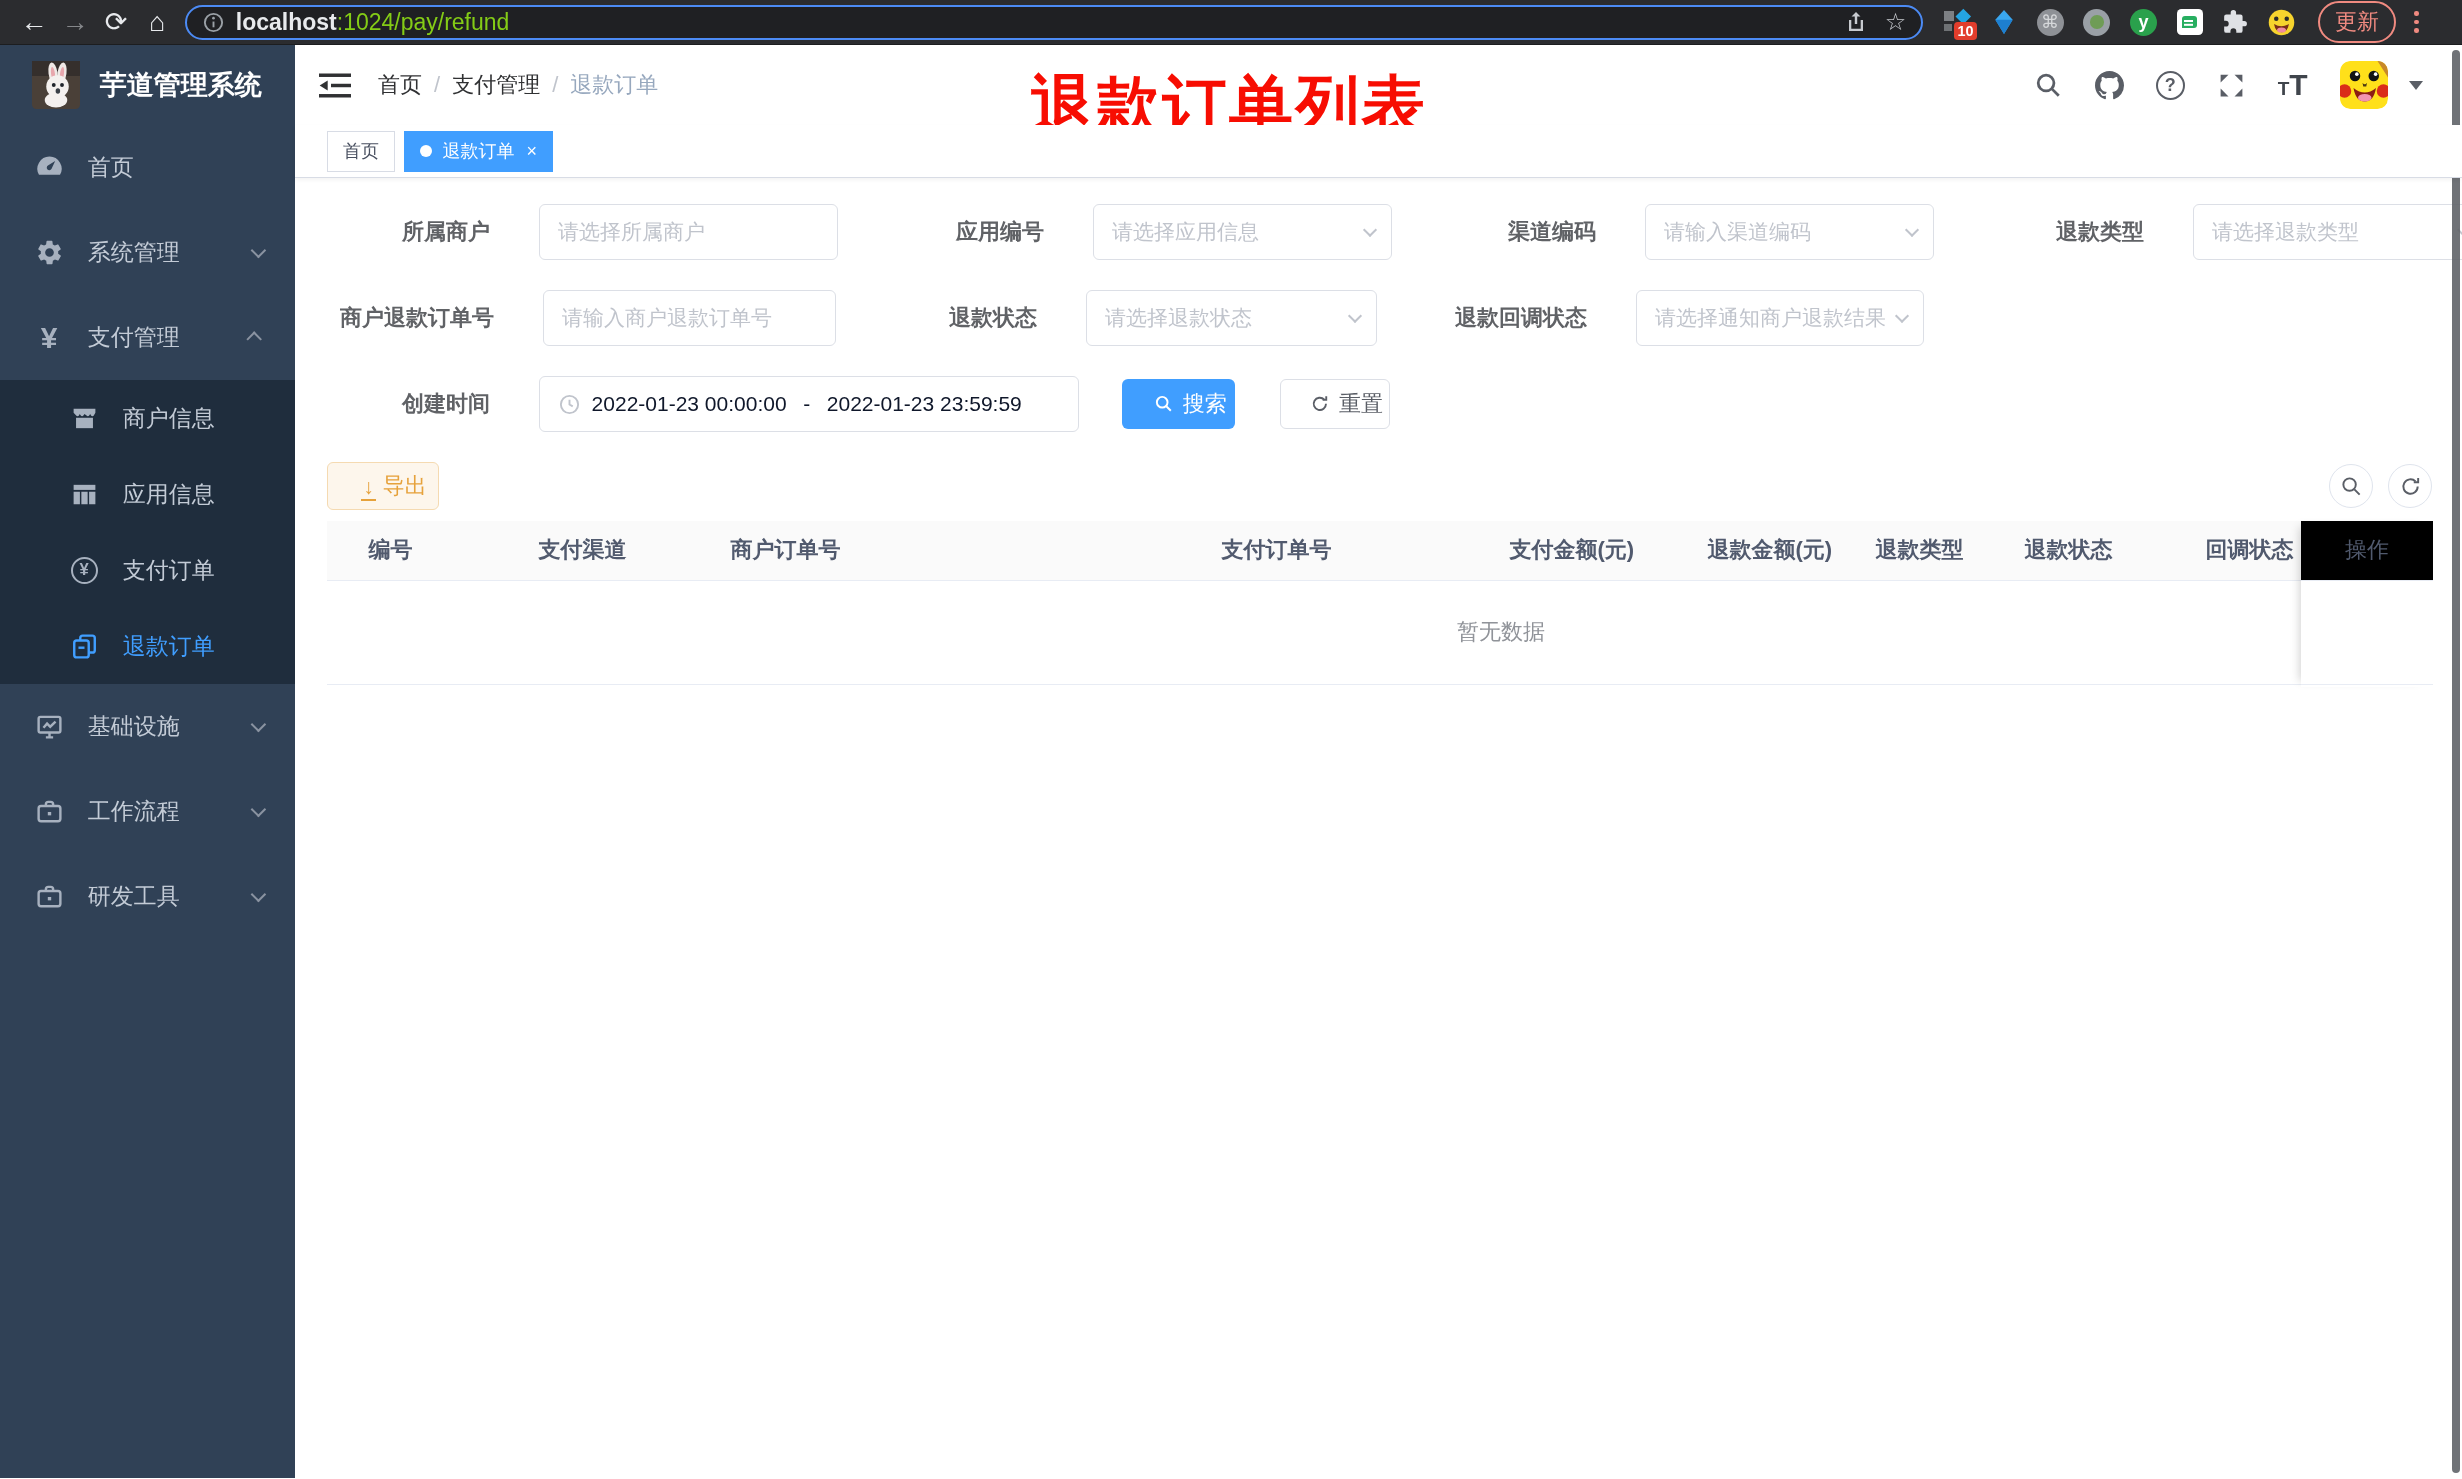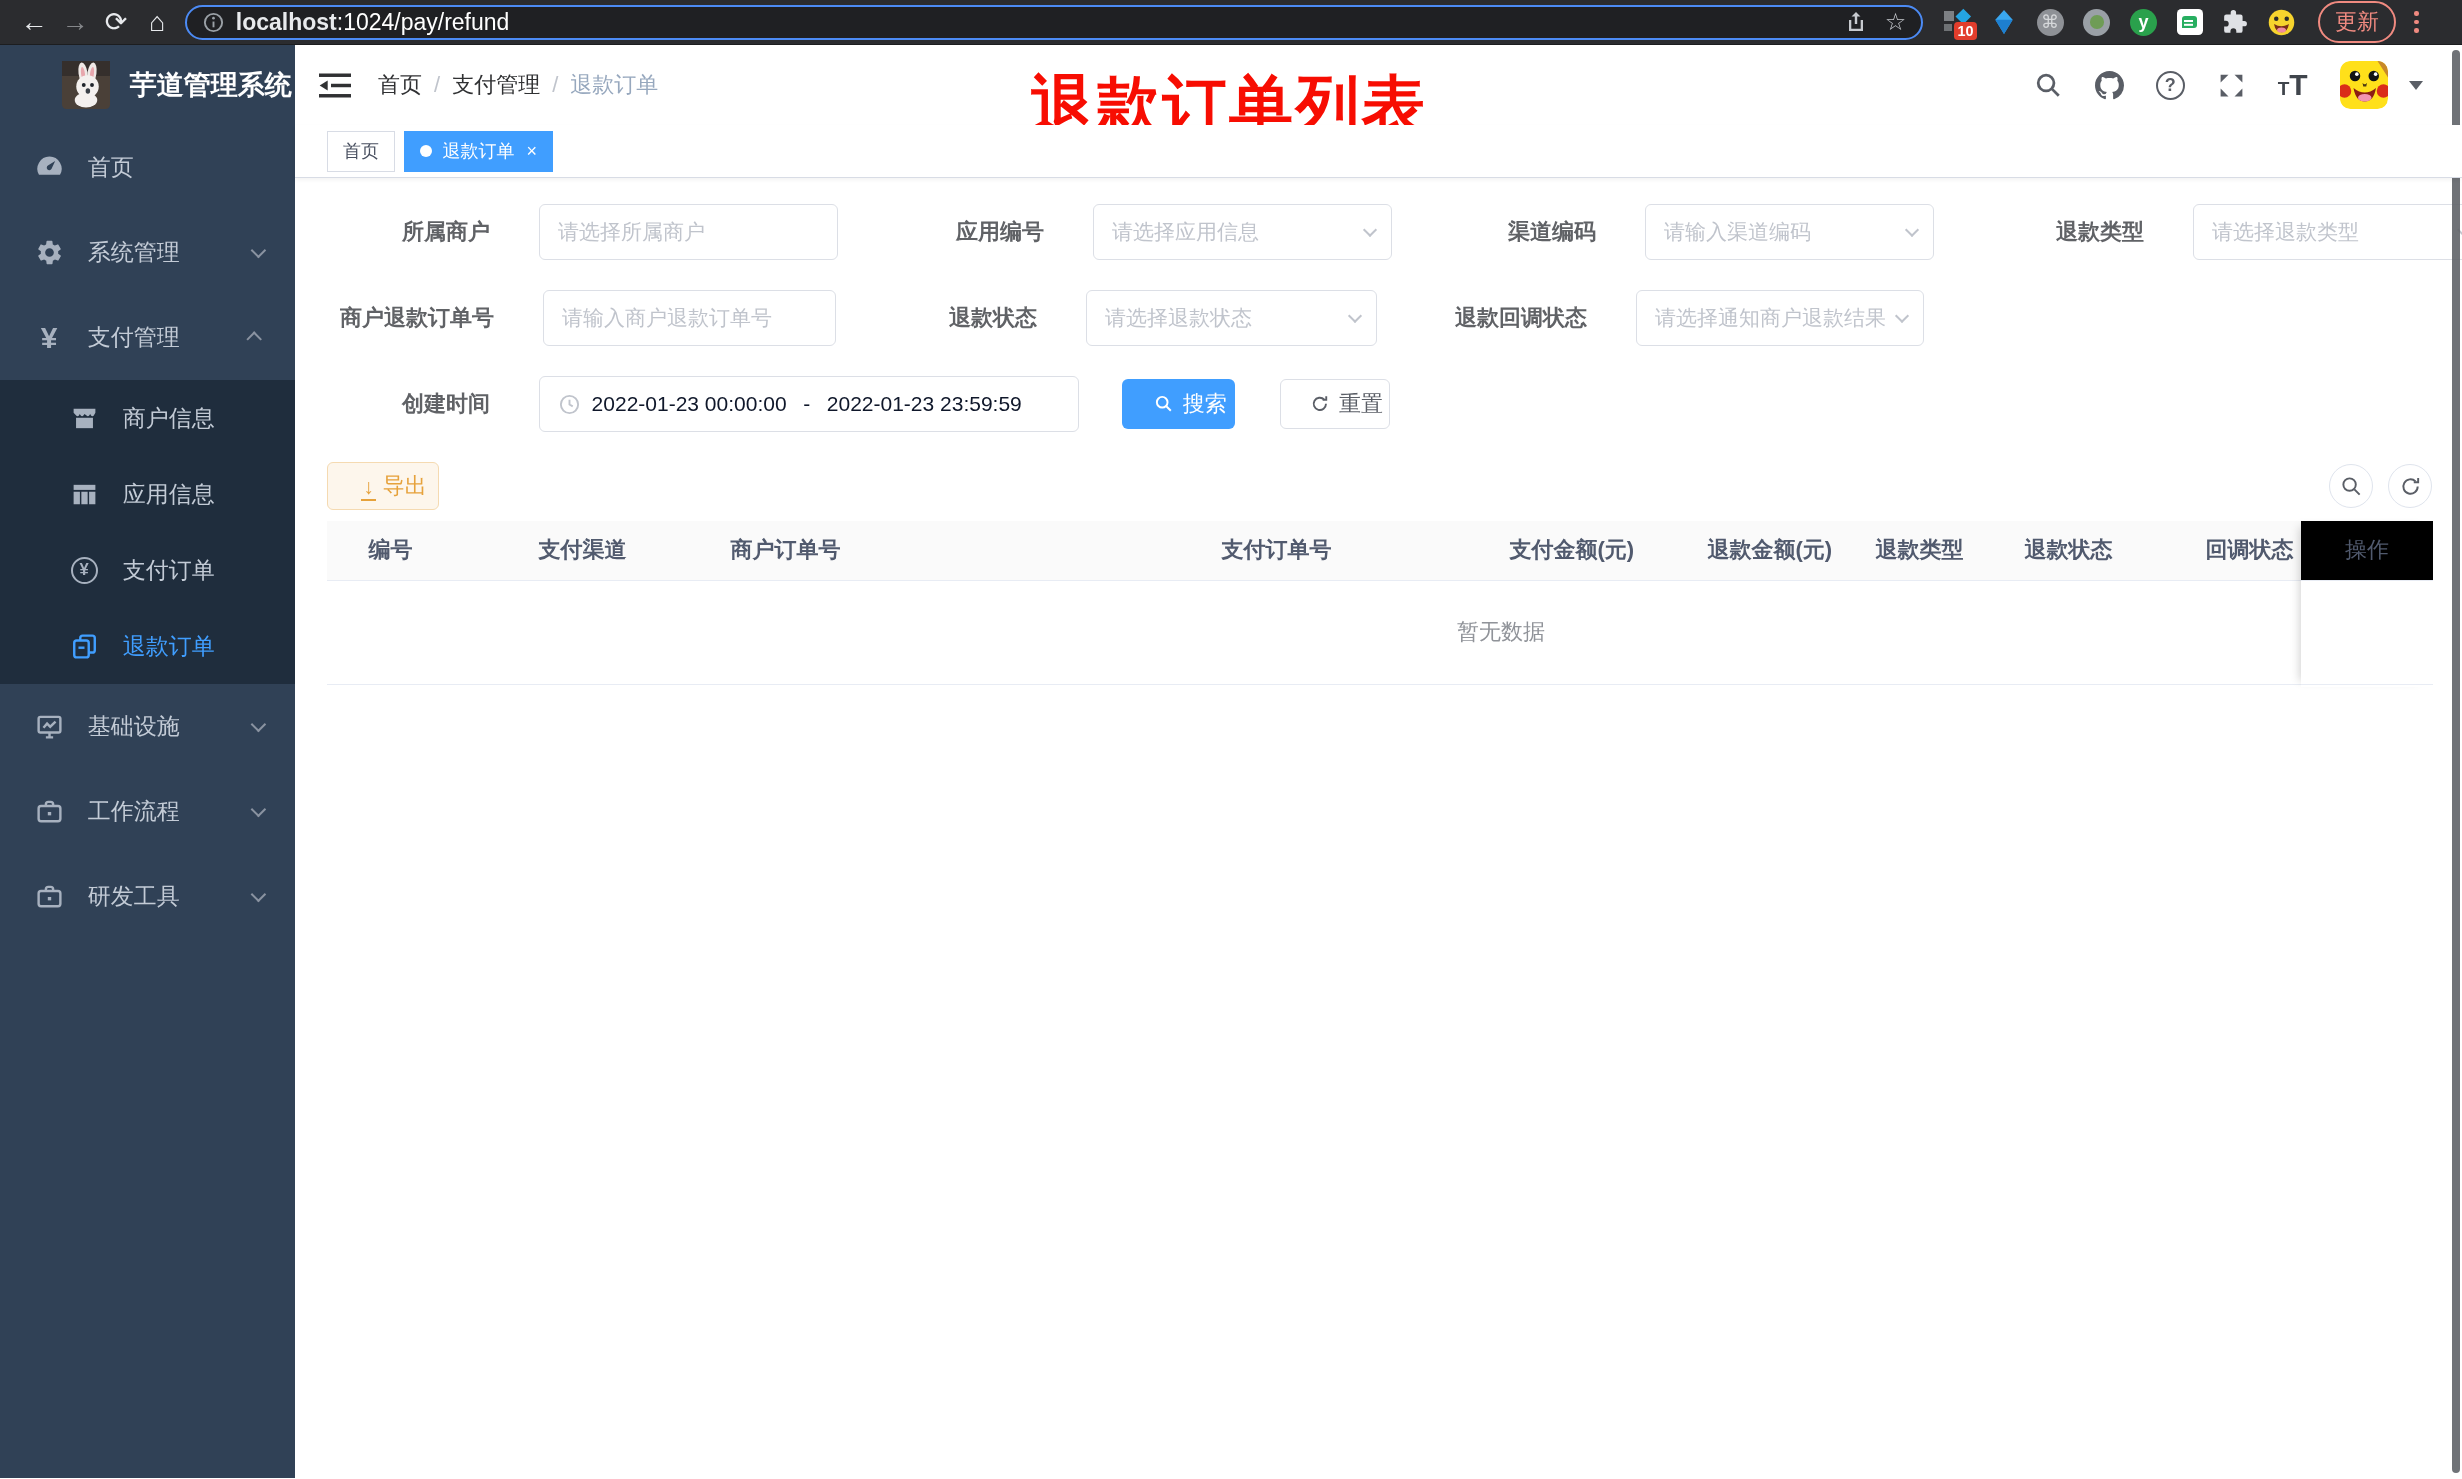--- a/index.html
+++ b/index.html
@@ -6,21 +6,21 @@
   html,body { width:2462px; height:1480px; overflow:hidden; }
   body { font-family:"Liberation Sans","DejaVu Sans",sans-serif; background:#fff; }
 
   
   .chrome { height:45px; background:#2b2c2f; border-bottom:1.5px solid #1c1d1f; display:flex; align-items:center; padding:0 13.6px; }
   .nav-ic { font-size:27px; color:#e8eaed; width:41px; text-align:center; flex-shrink:0; }
   .nav-ic.dim { color:#85878a; }
   .urlbar { width:1738px; height:35px; margin-left:7.6px; background:#1f2023; border:2.3px solid #4c8bf5; border-radius:19.7px; display:flex; align-items:center; padding:0 15px; flex-shrink:0; }
   .url-text { font-size:23px; margin-left:10.6px; white-space:nowrap; overflow:hidden; flex:1; }
   .url-host { color:#e8eaed; font-weight:bold; }
-  .url-rest { color:#ffffff; }
+  .url-rest { color:#84cc16; }
   .pill-ic { color:#c7cacf; font-size:24px; margin-left:16.6px; flex-shrink:0; }
   .exts { display:flex; align-items:center; gap:19.7px; margin-left:21px; }
   .ext1 { position:relative; width:27px; height:27px; }
   .ext1 .sq1 { position:absolute; left:0; top:2.3px; width:9.8px; height:9.8px; background:#7d8084; }
   .ext1 .sq2 { position:absolute; left:0; top:15px; width:7.6px; height:7.6px; background:#6f7275; }
   .ext1 .dia { position:absolute; right:3px; top:2.3px; width:10.6px; height:10.6px; background:#24a5e3; transform:rotate(45deg); }
   .ext-badge { position:absolute; right:-6px; bottom:-4.5px; background:#e23d2c; color:#fff; font-size:14.4px; font-weight:bold; border-radius:3.8px; padding:0.8px 3.8px; line-height:1.15; }
   .ext-circle { width:27px; height:27px; border-radius:50%; display:flex; align-items:center; justify-content:center; }
   .c-gray { background:#8e9196; color:#d6d8da; font-size:18px; }
   .c-ring { background:#9aa0a6; }
@@ -31,21 +31,21 @@
   .ext-chat .bub:after { content:""; position:absolute; left:2.3px; top:3.8px; width:9px; height:2.3px; background:#fff; box-shadow:0 3.8px 0 #fff; }
   .update-pill { margin-left:23px; border:2.3px solid #f08a80; color:#f08a80; border-radius:21px; padding:3.8px 15px; font-size:22px; white-space:nowrap; }
   .kebab { display:flex; flex-direction:column; gap:3.8px; margin:0 7.6px 0 18px; }
   .kebab i { width:4.5px; height:4.5px; border-radius:50%; background:#f08a80; }
 
   
   .app { display:flex; height:1433px; }
 
   
   .sidebar { width:295px; background:#304156; flex-shrink:0; }
-  .logo-row { height:80px; display:flex; align-items:center; padding-left:62px; }
+  .logo-row { height:80px; display:flex; align-items:center; padding-left:32px; }
   .logo-title { color:#fff; font-weight:bold; font-size:27px; margin-left:19.7px; white-space:nowrap; }
   .menu-item { height:85px; display:flex; align-items:center; padding:0 30px; font-size:23px; color:#c3cbd6; position:relative; cursor:pointer; }
   .mi-icon { width:38px; margin-right:19.7px; display:flex; justify-content:center; align-items:center; color:#a7b1bf; font-size:27px; }
   .mi-icon svg { width:29px; height:29px; }
   .chev { position:absolute; right:33px; width:10.6px; height:10.6px; border-right:2.3px solid #8a93a1; border-bottom:2.3px solid #8a93a1; }
   .chev.down { transform:rotate(45deg) translateY(-3px); }
   .chev.up { transform:rotate(-135deg) translateY(-3px); }
   .submenu { background:#1f2d3d; }
   .submenu .menu-item { height:76px; padding-left:65px; }
   .menu-item.active, .menu-item.active .mi-icon { color:#409eff; }

